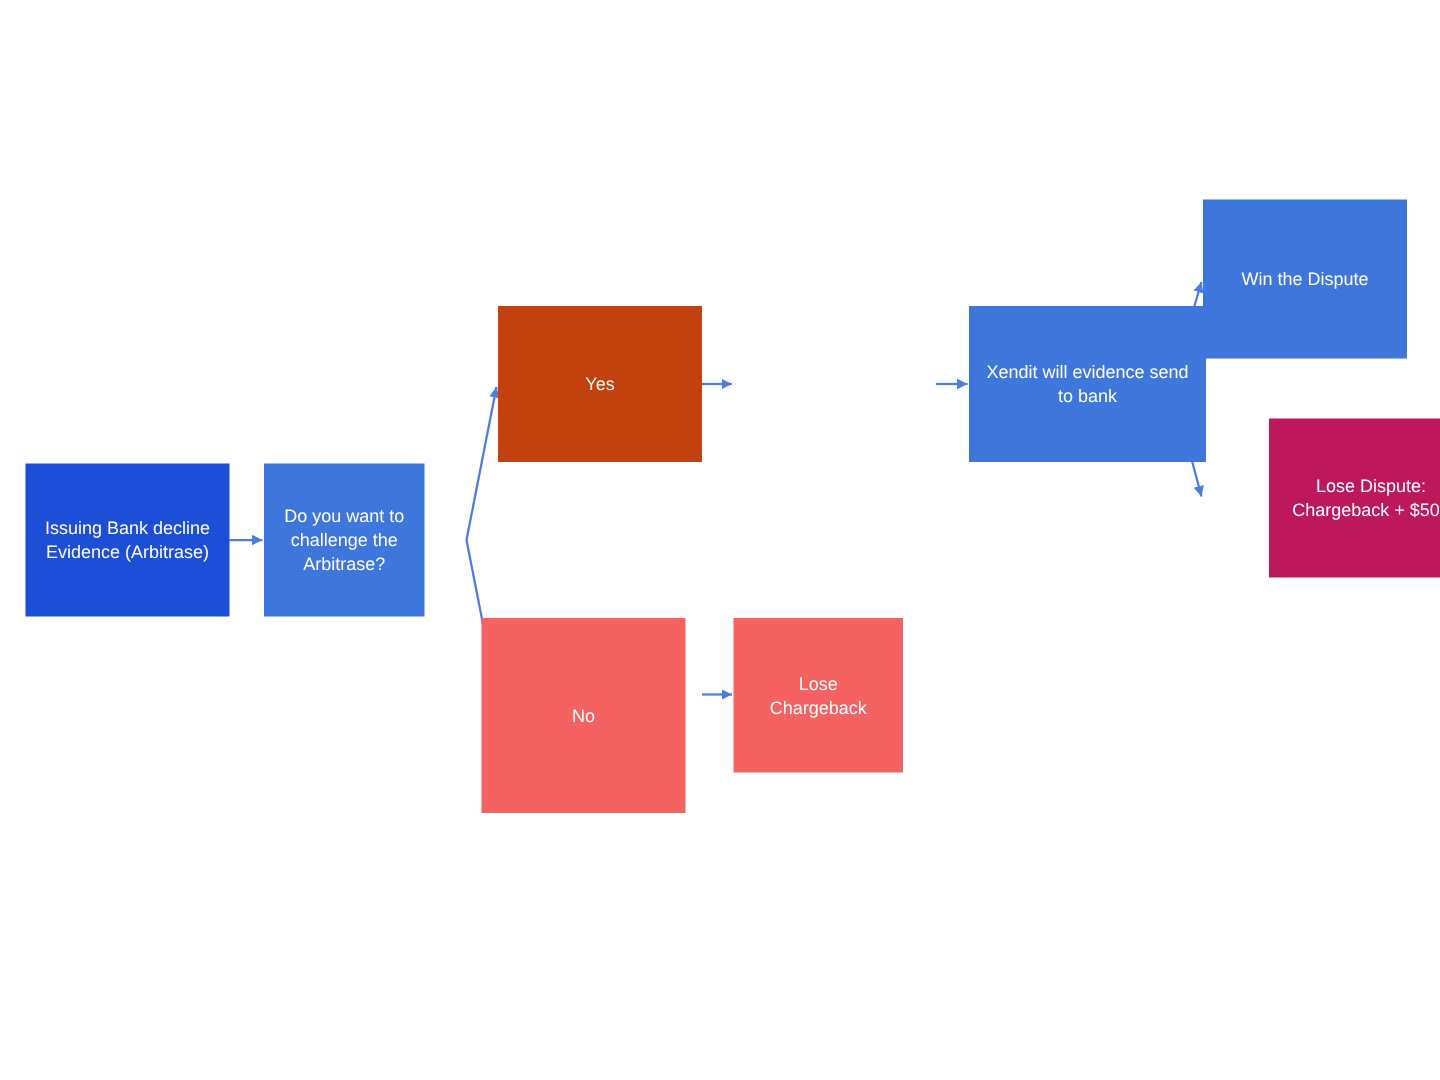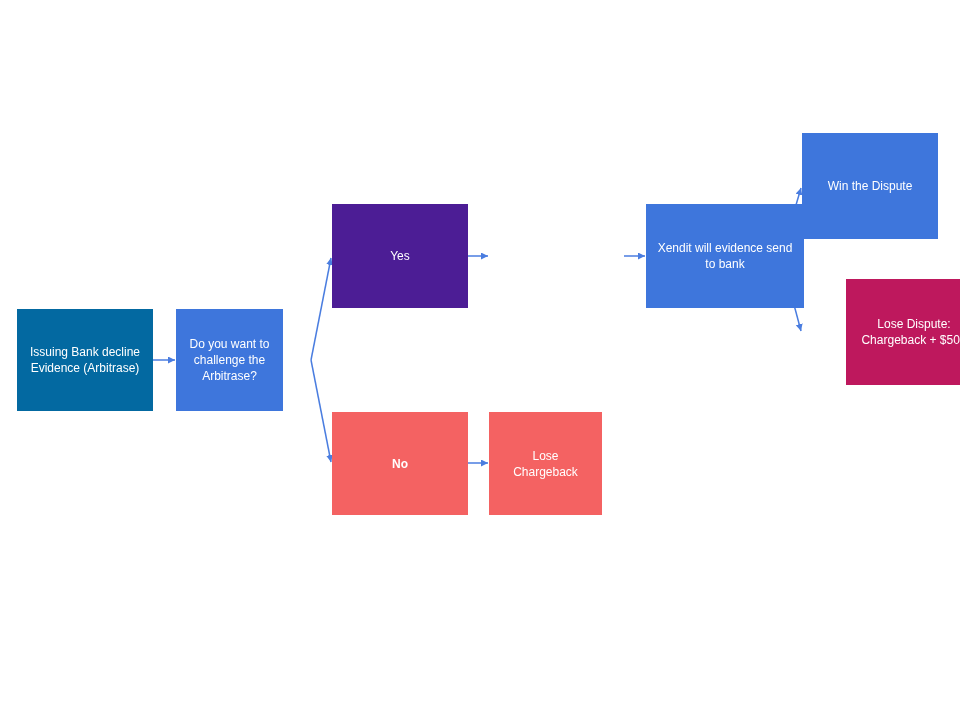--- a/index.html
+++ b/index.html
@@ -36,21 +36,21 @@
     box-sizing: border-box;
   }
   
   .n-start          { left: 17px;  top: 309px; width: 136px; height: 102px; }
   .n-decision       { left: 176px; top: 309px; width: 107px; height: 102px; }
   .n-yes            { left: 332px; top: 204px; width: 136px; height: 104px; }
   .n-collect        { left: 489px; top: 204px; width: 135px; height: 104px; }
   .n-send           { left: 646px; top: 204px; width: 158px; height: 104px; }
   .n-win            { left: 802px; top: 133px; width: 136px; height: 106px; }
   .n-lose-dispute   { left: 802px; top: 279px; width: 136px; height: 106px; }
-  .n-no             { left: 332px; top: 412px; width: 136px; height: 103px; font-weight: bold; }
+  .n-no             { left: 321px; top: 412px; width: 136px; height: 130px; }
   .n-lose-chargeback{ left: 489px; top: 412px; width: 113px; height: 103px; }
 </style>
 </head>
 <body>
 
 <div class="canvas">
 
   <svg class="edge-layer" width="960" height="720" viewBox="0 0 960 720">
     <defs>
       <marker id="arrow" markerWidth="8" markerHeight="8" refX="7" refY="3.5" orient="auto" markerUnits="userSpaceOnUse">
@@ -60,29 +60,29 @@
     <line x1="153" y1="360" x2="175" y2="360" stroke-width="1.5" marker-end="url(#arrow)" stroke="#4a7de0"></line>
     <line x1="311" y1="360" x2="331" y2="258" stroke-width="1.5" marker-end="url(#arrow)" stroke="#4a7de0"></line>
     <line x1="311" y1="360" x2="331" y2="462" stroke-width="1.5" marker-end="url(#arrow)" stroke="#4a7de0"></line>
     <line x1="468" y1="256" x2="488" y2="256" stroke-width="1.5" marker-end="url(#arrow)" stroke="#4a7de0"></line>
     <line x1="624" y1="256" x2="645" y2="256" stroke-width="1.5" marker-end="url(#arrow)" stroke="#4a7de0"></line>
     <line x1="781" y1="256" x2="801" y2="188" stroke-width="1.5" marker-end="url(#arrow)" stroke="#4a7de0"></line>
     <line x1="781" y1="256" x2="801" y2="331" stroke-width="1.5" marker-end="url(#arrow)" stroke="#4a7de0"></line>
     <line x1="468" y1="463" x2="488" y2="463" stroke-width="1.5" marker-end="url(#arrow)" stroke="#4a7de0"></line>
   </svg>
 
-  <div class="node n-start" style="background-color: #0369a1;">
+  <div class="node n-start" style="background-color: #1d4ed8;">
     <span>Issuing Bank decline Evidence (Arbitrase)</span>
   </div>
 
   <div class="node n-decision" style="background-color: rgb(62, 118, 220);">
     <span>Do you want to challenge the Arbitrase?</span>
   </div>
 
-  <div class="node n-yes" style="background-color: #4c1d95;">
+  <div class="node n-yes" style="background-color: #c2410c;">
     <span>Yes</span>
   </div>
 
 
   <div class="node n-send" style="background-color: rgb(62, 118, 220);">
     <span>Xendit will evidence send to bank</span>
   </div>
 
   <div class="node n-win" style="background-color: rgb(62, 118, 220);">
     <span>Win the Dispute</span>

